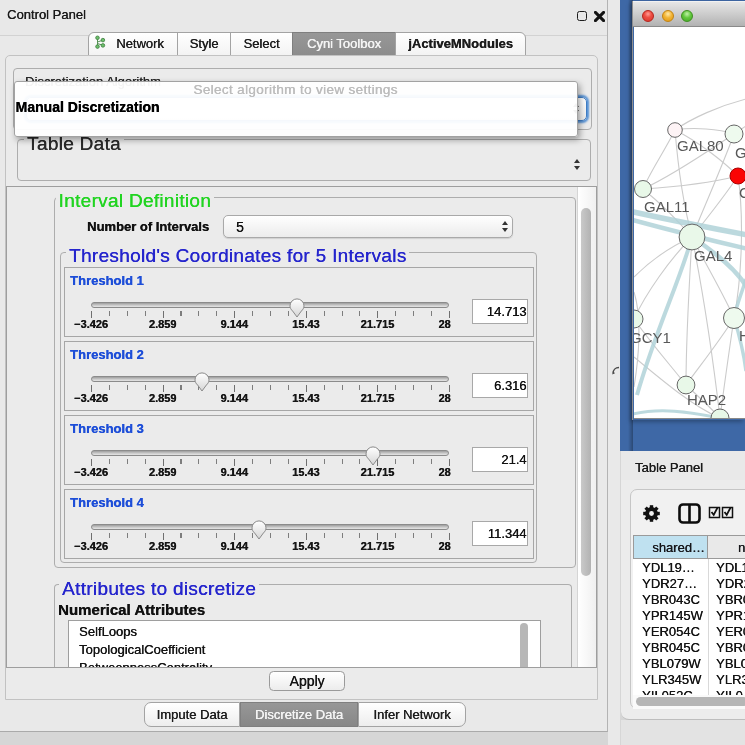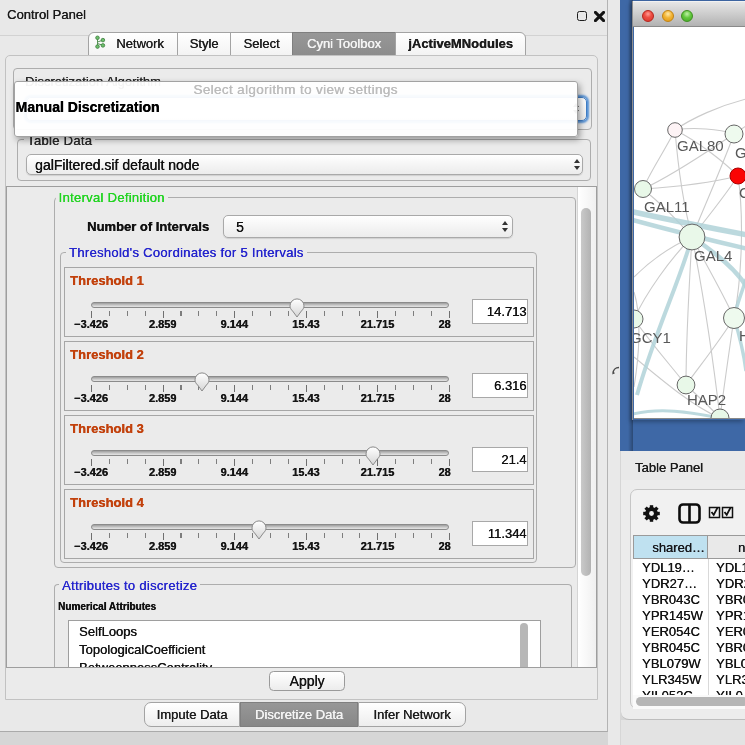--- a/index.html
+++ b/index.html
@@ -12,25 +12,25 @@
 .combo {
   border:1px solid #a9a9a9; border-radius:5px;
   background:linear-gradient(#ffffff, #f3f3f3 60%, #ececec);
   box-shadow:0 1px 1px rgba(0,0,0,0.12);
 }
 .combo .ctext { position:absolute; left:8px; top:0; font-size:14px; color:#111; }
 .spin { position:absolute; width:7px; }
 .spin .up { width:0;height:0;border-left:3.5px solid transparent;border-right:3.5px solid transparent;border-bottom:4.5px solid #333; margin-bottom:2.5px;}
 .spin .dn { width:0;height:0;border-left:3.5px solid transparent;border-right:3.5px solid transparent;border-top:4.5px solid #333;}
 .group { position:absolute; border:1px solid #adadad; border-radius:4px; }
-.gtitle { position:absolute; background:#ebebeb; padding:0 3px; font-size:13px; letter-spacing:0.3px; white-space:nowrap; }
+.gtitle { position:absolute; background:#ebebeb; padding:0 3px; font-size:19px; letter-spacing:0.3px; white-space:nowrap; }
 .tab { position:absolute; top:0; height:34px; border:1px solid #a3a3a3; background:linear-gradient(#ffffff,#f6f6f6 50%,#ededed); text-align:center; font-size:13px; color:#1c1c1c; line-height:21px; }
 .tabdark { background:linear-gradient(#979797,#878787); color:#f4f4f4; border-color:#7f7f7f; }
 .tpanel { position:absolute; left:63px; width:470px; height:70px; border:1px solid #a6a6a6; background:#ebebeb; }
-.tpanel .tlabel { position:absolute; left:5.5px; top:5px; font-size:13px; font-weight:bold; color:#c2410c; }
+.tpanel .tlabel { position:absolute; left:5.5px; top:5px; font-size:13px; font-weight:bold; color:#1d4ed8; }
 .track { position:absolute; left:26px; top:34px; width:358px; height:6px; border-radius:3px; border:1px solid #8b8b8b; background:linear-gradient(#9d9d9d, #c9c9c9 55%, #e6e6e6); }
 .ticks { position:absolute; left:26px; top:43px; width:359px; height:5px;
   background:repeating-linear-gradient(to right, #7d7d7d 0px, #7d7d7d 1px, transparent 1px, transparent 17.9px); }
 .ticksM { position:absolute; left:26px; top:43px; width:359px; height:7px;
   background:repeating-linear-gradient(to right, #6f6f6f 0px, #6f6f6f 1px, transparent 1px, transparent 71.6px); }
 .slab { position:absolute; top:50px; font-size:11px; font-weight:bold; color:#161616; transform:translateX(-50%); }
 .vbox { position:absolute; left:407px; top:31px; width:56px; height:25px; background:#ffffff; border:1px solid #a8a8a8; font-size:13px; color:#111; text-align:right; line-height:24px; }
 .thumb { position:absolute; top:29px; width:17px; height:21px; transform:translateX(-50%); }
 .row { position:absolute; height:16px; font-size:13px; color:#141414; line-height:16px; white-space:nowrap; }
 </style>
@@ -210,23 +210,20 @@
   <div class="abs" style="left:25px; top:73.5px; font-size:13px; color:#2a2a2a; white-space:nowrap;">Discretization Algorithm</div>
 
   <div class="abs combo" style="left:26px; top:97px; width:561px; height:24px; box-shadow:0 0 2px 1.5px rgba(70,135,210,0.9); border-color:#3f7dc4;"></div>
   <div class="spin" style="left:573px; top:103px;">
       <div class="up"></div>
       <div class="dn"></div>
     </div>
 
   <div class="group" style="left:17px; top:139px; width:574px; height:42px;"></div>
   <div class="gtitle" style="left:24px; top:133px; color:#2a2a2a;">Table Data</div>
-  <div class="abs combo" style="left:26px; top:154px; width:557px; height:21px;">
-    <div class="ctext" style="line-height:20px;">galFiltered.sif default node</div>
-  </div>
   <div class="spin" style="left:574px; top:159px;">
       <div class="up"></div>
       <div class="dn"></div>
     </div>
 
   <div class="abs" style="left:6px; top:186px; width:591px; height:482px; border:1px solid #9e9e9e; background:#ebebeb; overflow:hidden;">
     <div style="position:relative; width:100%; height:100%;">
 
       <div class="group" style="left:47px; top:10px; width:522px; height:371px;"></div>
       <div class="gtitle" style="left:48.5px; top:3px; color:#21d421;">Interval Definition</div>
@@ -308,21 +305,21 @@
         <div class="slab" style="left:312.9px;">21.715</div>
         <div class="slab" style="left:380px;">28</div>
         <svg class="thumb" style="left:194.3px;" width="17" height="21" viewBox="0 0 17 21">
             <path d="M8.5,20 L4.1,14 C2.6,12.6 1.5,11 1.5,8.9 a7,7 0 0 1 14,0 c0,2.1 -1.1,3.7 -2.6,5.1 Z" fill="url(#tg)" stroke="#8a8a8a"></path>
           </svg>
         <div class="vbox">11.344</div>
       </div>
 
       <div class="group" style="left:47px; top:397px; width:518px; height:100px; border-bottom:none; border-radius:4px 4px 0 0;"></div>
       <div class="gtitle" style="left:52px; top:391px; color:#2525cd;">Attributes to discretize</div>
-      <div class="abs bold" style="left:51px; top:414px; font-size:10px; color:#111;">Numerical Attributes</div>
+      <div class="abs bold" style="left:51px; top:414px; font-size:15px; color:#111;">Numerical Attributes</div>
 
       <div class="abs" style="left:61px; top:433px; width:473px; height:60px; background:#ffffff; border:1px solid #9e9e9e; overflow:hidden;">
         <div class="abs" style="left:10px; top:3px; font-size:13px; color:#141414;">SelfLoops</div>
         <div class="abs" style="left:10px; top:21px; font-size:13px; color:#141414;">TopologicalCoefficient</div>
         <div class="abs" style="left:10px; top:39px; font-size:13px; color:#141414;">BetweennessCentrality</div>
         <div class="abs" style="left:451px; top:2px; width:8px; height:58px; border-radius:4px; background:#b7b7b7;"></div>
       </div>
     </div>
   </div>
 

